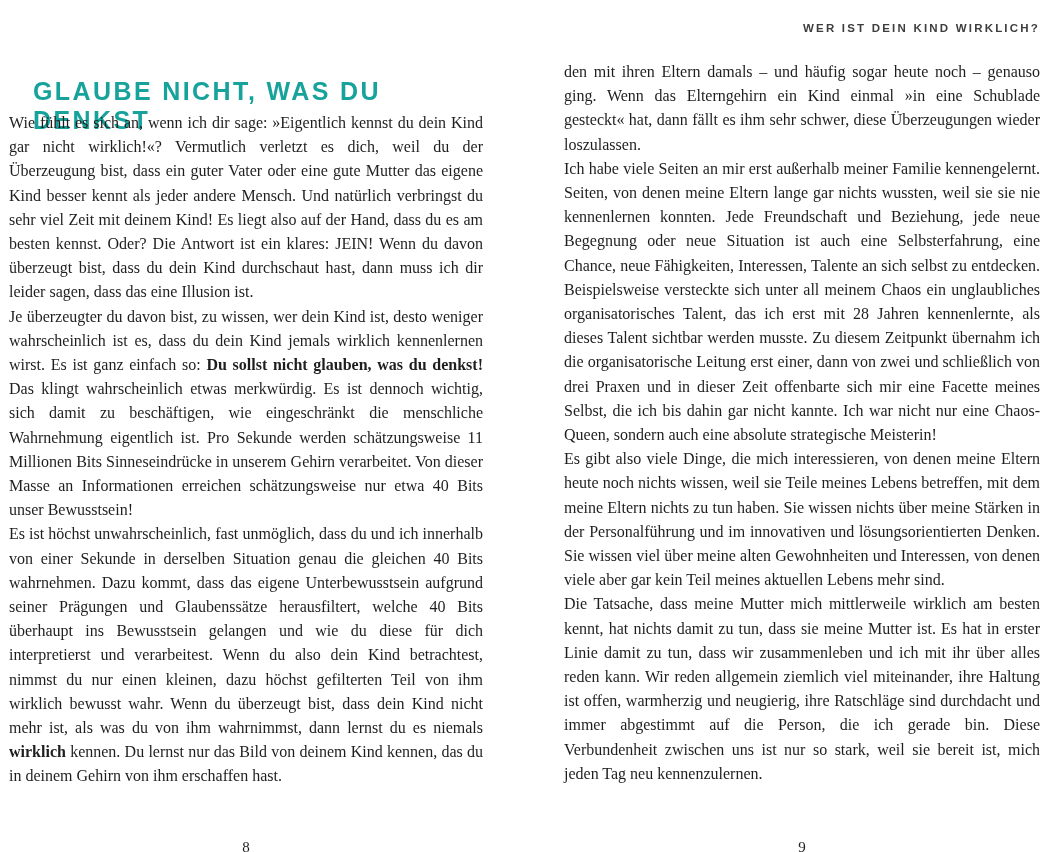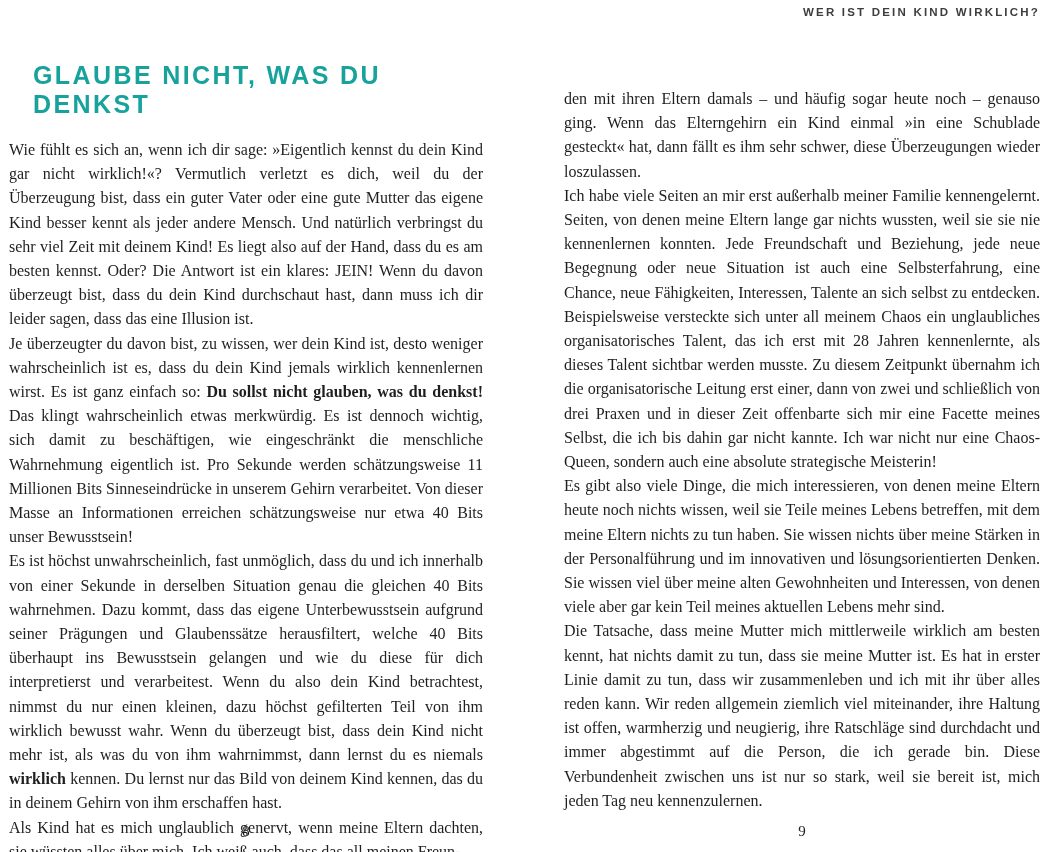--- a/index.html
+++ b/index.html
@@ -12,21 +12,21 @@
     font-family: "Liberation Serif", serif;
   }
   .spread {
     position: relative;
     width: 1042px;
     height: 852px;
     background: #ffffff;
   }
   .page {
     position: absolute;
-    top: 0;
+    top: 16px;
     height: 744px;
   }
   .page-left  { left: 9px;  width: 474px; }
   .page-right { left: 564px; width: 476px; }
 
   .running-header {
     position: absolute;
     top: 6px;
     right: 0;
     width: 100%;
@@ -49,21 +49,20 @@
   }
   .body-text {
     position: absolute;
     left: 0;
     width: 100%;
     font-size: 16px;
     line-height: 24.2px;
     color: #1e1e1e;
     text-align: justify;
     hyphens: auto;
-    margin-top: 43px;
     -webkit-hyphens: auto;
   }
   .page-left  .body-text { top: 95px; }
   .page-right .body-text { top: 44px; }
   .body-text p { margin: 0; padding: 0; }
   .body-text .bold { font-weight: bold; }
 
   .page-number {
     position: absolute;
     top: 823px;
@@ -78,21 +77,20 @@
 <body>
 
 <div class="spread">
 
   <div class="page page-left">
     <h1 class="chapter-heading" style="color: rgb(23, 163, 155);">GLAUBE NICHT, WAS DU DENKST</h1>
     <div class="body-text" lang="de">
         <p><span>Wie fühlt es sich an, wenn ich dir sage: »Eigentlich kennst du dein Kind gar nicht wirklich!«? Vermutlich verletzt es dich, weil du der Überzeugung bist, dass ein guter Vater oder eine gute Mutter das eigene Kind besser kennt als jeder andere Mensch. Und natürlich verbringst du sehr viel Zeit mit deinem Kind! Es liegt also auf der Hand, dass du es am besten kennst. Oder? Die Antwort ist ein klares: JEIN! Wenn du davon überzeugt bist, dass du dein Kind durchschaut hast, dann muss ich dir leider sagen, dass das eine Illusion ist.</span></p>
         <p><span>Je überzeugter du davon bist, zu wissen, wer dein Kind ist, desto weniger wahrscheinlich ist es, dass du dein Kind jemals wirklich kennenlernen wirst. Es ist ganz einfach so: </span><span class="bold">Du sollst nicht glauben, was du denkst!</span><span> Das klingt wahrscheinlich etwas merkwürdig. Es ist dennoch wichtig, sich damit zu beschäftigen, wie eingeschränkt die menschliche Wahrnehmung eigentlich ist. Pro Sekunde werden schätzungsweise 11 Millionen Bits Sinneseindrücke in unserem Gehirn verarbeitet. Von dieser Masse an Informationen erreichen schätzungsweise nur etwa 40 Bits unser Bewusstsein!</span></p>
         <p><span>Es ist höchst unwahrscheinlich, fast unmöglich, dass du und ich innerhalb von einer Sekunde in derselben Situation genau die gleichen 40 Bits wahrnehmen. Dazu kommt, dass das eigene Unterbewusstsein aufgrund seiner Prägungen und Glaubenssätze herausfiltert, welche 40 Bits überhaupt ins Bewusstsein gelangen und wie du diese für dich interpretierst und verarbeitest. Wenn du also dein Kind betrachtest, nimmst du nur einen kleinen, dazu höchst gefilterten Teil von ihm wirklich bewusst wahr. Wenn du überzeugt bist, dass dein Kind nicht mehr ist, als was du von ihm wahrnimmst, dann lernst du es niemals </span><span class="bold">wirklich</span><span> kennen. Du lernst nur das Bild von deinem Kind kennen, das du in deinem Gehirn von ihm erschaffen hast.</span></p>
-        <p><span>Als Kind hat es mich unglaublich genervt, wenn meine Eltern dachten, sie wüssten alles über mich. Ich weiß auch, dass das all meinen Freun-</span></p>
       </div>
     <div class="page-number">8</div>
   </div>
 
   <div class="page page-right">
     <div class="running-header" style="color: rgb(61, 61, 61);">WER IST DEIN KIND WIRKLICH?</div>
     <div class="body-text" lang="de">
         <p><span>den mit ihren Eltern damals – und häufig sogar heute noch – genauso ging. Wenn das Elterngehirn ein Kind einmal »in eine Schublade gesteckt« hat, dann fällt es ihm sehr schwer, diese Überzeugungen wieder loszulassen.</span></p>
         <p><span>Ich habe viele Seiten an mir erst außerhalb meiner Familie kennengelernt. Seiten, von denen meine Eltern lange gar nichts wussten, weil sie sie nie kennenlernen konnten. Jede Freundschaft und Beziehung, jede neue Begegnung oder neue Situation ist auch eine Selbsterfahrung, eine Chance, neue Fähigkeiten, Interessen, Talente an sich selbst zu entdecken. Beispielsweise versteckte sich unter all meinem Chaos ein unglaubliches organisatorisches Talent, das ich erst mit 28 Jahren kennenlernte, als dieses Talent sichtbar werden musste. Zu diesem Zeitpunkt übernahm ich die organisatorische Leitung erst einer, dann von zwei und schließlich von drei Praxen und in dieser Zeit offenbarte sich mir eine Facette meines Selbst, die ich bis dahin gar nicht kannte. Ich war nicht nur eine Chaos-Queen, sondern auch eine absolute strategische Meisterin!</span></p>
         <p><span>Es gibt also viele Dinge, die mich interessieren, von denen meine Eltern heute noch nichts wissen, weil sie Teile meines Lebens betreffen, mit dem meine Eltern nichts zu tun haben. Sie wissen nichts über meine Stärken in der Personalführung und im innovativen und lösungsorientierten Denken. Sie wissen viel über meine alten Gewohnheiten und Interessen, von denen viele aber gar kein Teil meines aktuellen Lebens mehr sind.</span></p>

